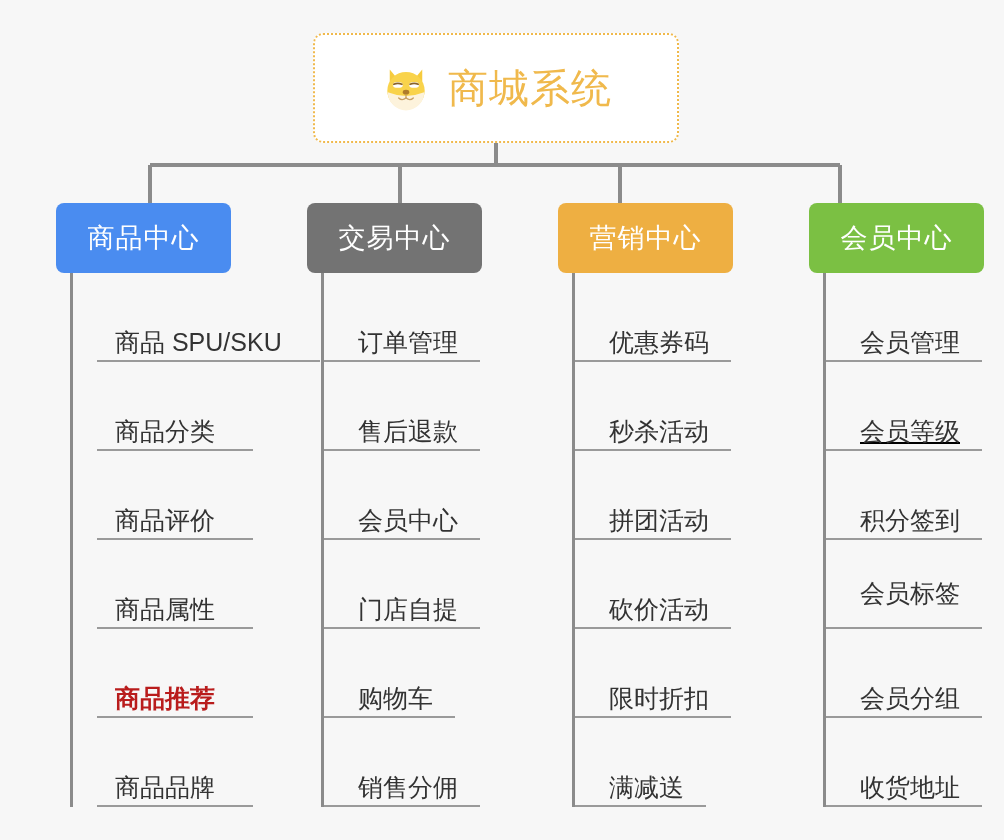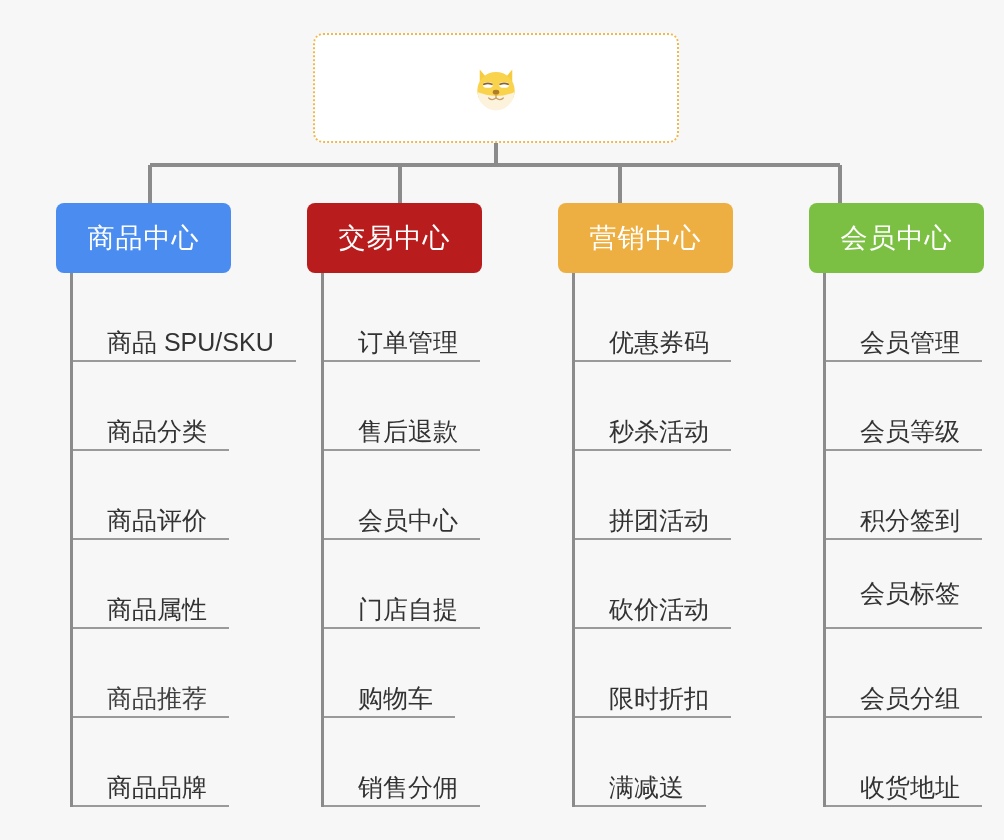--- a/index.html
+++ b/index.html
@@ -100,40 +100,41 @@
     margin-bottom: 24px;
   }
   .leaf:last-child { margin-bottom: 0; }
   .leaf-label {
     font-size: 25px;
     color: #333333;
     line-height: 1.1;
     white-space: nowrap;
   }
   
-  .col-body.c0 .leaf { padding-left: 34px; }
+  .col-body.c0 .leaf { padding-left: 18px; margin-left: 24px; }
 </style>
 </head>
 <body style="background: rgb(247, 247, 247);">
 
 <div id="root-card" style="border-color: rgb(240, 185, 76);">
   <svg id="root-emoji" viewBox="0 0 64 64">
     <path d="M12 8 L12 26 L22 20 Z" fill="#f6cb3e"></path>
     <path d="M52 8 L52 26 L42 20 Z" fill="#f6cb3e"></path>
     <circle cx="32" cy="34" r="23" fill="#f9d34b"></circle>
     <path d="M9.6 36 a22.4 22.4 0 0 0 44.8 0 a60 60 0 0 1 -44.8 0 Z" fill="#fdf3dc"></path>
     <ellipse cx="22" cy="27" rx="6.2" ry="3.6" fill="#ffffff"></ellipse>
     <ellipse cx="42" cy="27" rx="6.2" ry="3.6" fill="#ffffff"></ellipse>
     <path d="M17 26.2 q5 -2.4 10 0" stroke="#8a6327" stroke-width="2" fill="none" stroke-linecap="round"></path>
     <path d="M37 26.2 q5 -2.4 10 0" stroke="#8a6327" stroke-width="2" fill="none" stroke-linecap="round"></path>
     <ellipse cx="32" cy="36" rx="4" ry="3" fill="#b07c2a"></ellipse>
     <path d="M32 39 L32 43" stroke="#c9a063" stroke-width="1.6" stroke-linecap="round"></path>
     <path d="M32 43 q-5 4 -9 0" stroke="#c9a063" stroke-width="1.6" fill="none" stroke-linecap="round"></path>
     <path d="M32 43 q5 4 9 0" stroke="#c9a063" stroke-width="1.6" fill="none" stroke-linecap="round"></path>
   </svg>
+  <span id="root-title" style="color: rgb(240, 185, 76);">商城系统</span>
 </div>
 
 <svg id="connectors">
   <g stroke="#8b8b8b" stroke-width="4" fill="none" shape-rendering="crispEdges">
 
     <line x1="496" y1="143" x2="496" y2="165"></line>
 
     <line x1="150" y1="165" x2="840" y2="165"></line>
 
     <line x1="150" y1="165" x2="150" y2="205"></line>
@@ -154,30 +155,30 @@
       <div class="leaf" style="border-bottom-color: rgb(154, 154, 154); width: 156px;">
           <span class="leaf-label" style="color: rgb(51, 51, 51);">商品分类</span>
         </div>
       <div class="leaf" style="border-bottom-color: rgb(154, 154, 154); width: 156px;">
           <span class="leaf-label" style="color: rgb(51, 51, 51);">商品评价</span>
         </div>
       <div class="leaf" style="border-bottom-color: rgb(154, 154, 154); width: 156px;">
           <span class="leaf-label" style="color: rgb(51, 51, 51);">商品属性</span>
         </div>
       <div class="leaf" style="border-bottom-color: rgb(154, 154, 154); width: 156px;">
-          <span class="leaf-label" style="color: #404040;">商品推荐</span>
+          <span class="leaf-label" style="color: #b91c1c; font-weight: bold;">商品推荐</span>
         </div>
       <div class="leaf" style="border-bottom-color: rgb(154, 154, 154); width: 156px;">
           <span class="leaf-label" style="color: rgb(51, 51, 51);">商品品牌</span>
         </div>
     </div>
   </div>
 
   <div class="column">
-    <div class="col-header" style="background: #b91c1c;">交易中心</div>
+    <div class="col-header" style="background: #737373;">交易中心</div>
     <div class="col-body" style="border-left-color: rgb(139, 139, 139);">
       <div class="leaf" style="border-bottom-color: rgb(154, 154, 154); width: 156px;">
           <span class="leaf-label" style="color: rgb(51, 51, 51);">订单管理</span>
         </div>
       <div class="leaf" style="border-bottom-color: rgb(154, 154, 154); width: 156px;">
           <span class="leaf-label" style="color: rgb(51, 51, 51);">售后退款</span>
         </div>
       <div class="leaf" style="border-bottom-color: rgb(154, 154, 154); width: 156px;">
           <span class="leaf-label" style="color: rgb(51, 51, 51);">会员中心</span>
         </div>
@@ -216,21 +217,21 @@
         </div>
     </div>
   </div>
 
   <div class="column">
     <div class="col-header" style="background: rgb(123, 192, 67);">会员中心</div>
     <div class="col-body" style="border-left-color: rgb(139, 139, 139);">
       <div class="leaf" style="border-bottom-color: rgb(154, 154, 154); width: 156px;">
           <span class="leaf-label" style="color: rgb(51, 51, 51);">会员管理</span>
         </div>
-      <div class="leaf" style="border-bottom-color: rgb(154, 154, 154); width: 156px;">
+      <div class="leaf" style="border-bottom-color: rgb(154, 154, 154); width: 156px; text-decoration: underline;">
           <span class="leaf-label" style="color: rgb(51, 51, 51);">会员等级</span>
         </div>
       <div class="leaf" style="border-bottom-color: rgb(154, 154, 154); width: 156px;">
           <span class="leaf-label" style="color: rgb(51, 51, 51);">积分签到</span>
         </div>
       <div class="leaf" style="border-bottom-color: rgb(154, 154, 154); width: 156px; align-items: center;">
           <span class="leaf-label" style="color: rgb(51, 51, 51);">会员标签</span>
         </div>
       <div class="leaf" style="border-bottom-color: rgb(154, 154, 154); width: 156px;">
           <span class="leaf-label" style="color: rgb(51, 51, 51);">会员分组</span>

